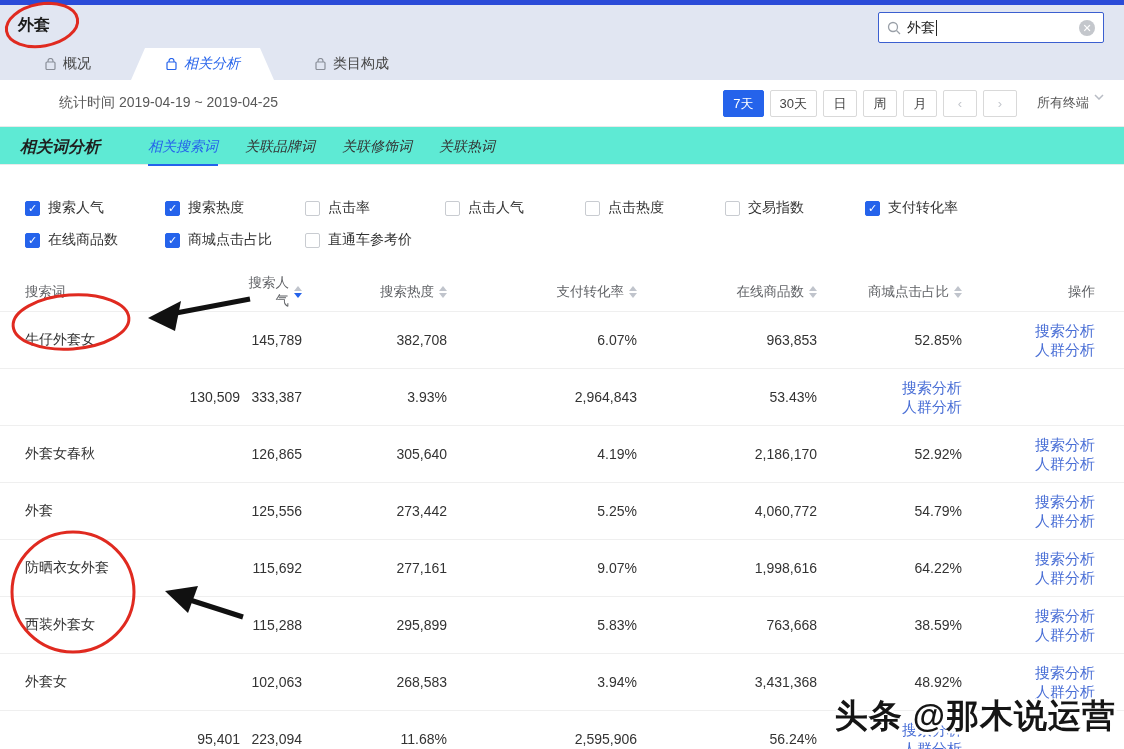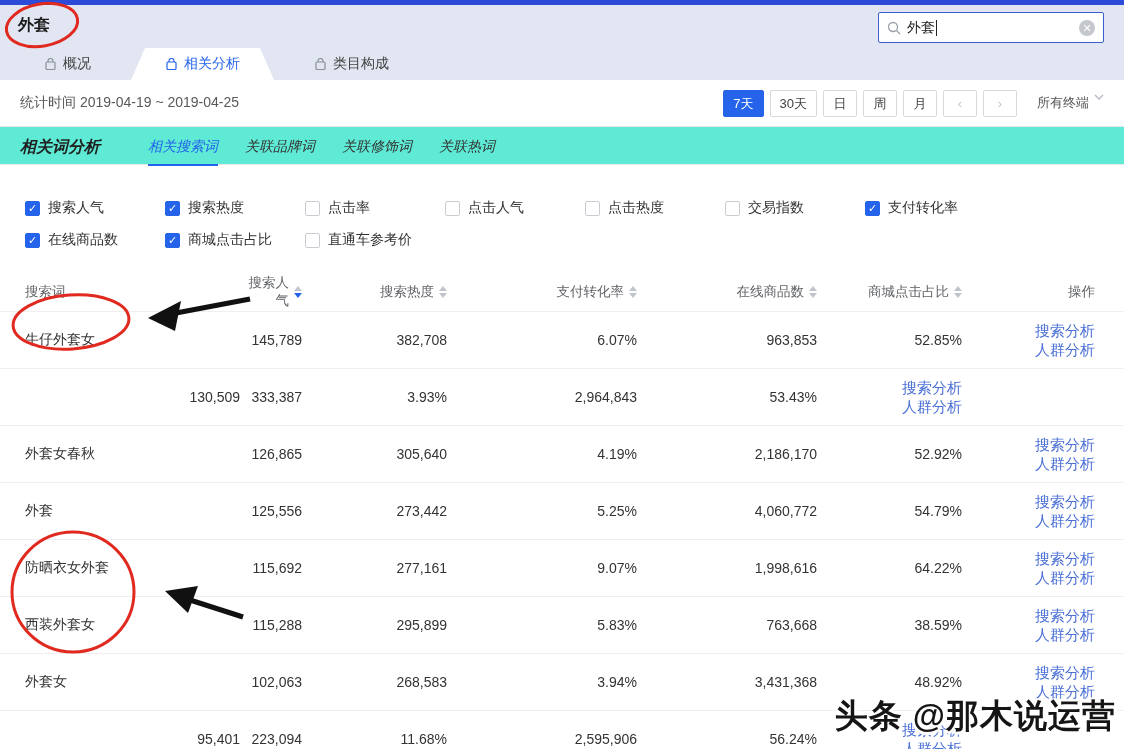--- a/index.html
+++ b/index.html
@@ -29,28 +29,29 @@
   
   .tabrow { height:32px; background:#e1e6f2; display:flex; align-items:flex-end; padding-left:16px; }
   .tab {
     height:32px; display:flex; align-items:center; gap:6px;
     padding:0 28px; font-size:14px; color:#444; cursor:pointer;
   }
   .tab svg { color:#8a8f99; }
   .tab.active {
     background:#fff; color:#2563eb; margin:0 12px; padding:0 34px;
     clip-path: polygon(14px 0, calc(100% - 14px) 0, 100% 100%, 0 100%);
+    font-style: italic;
   }
   .tab.active svg { color:#2563eb; }
   
   .toolbar {
     height:47px; background:#fff; border-bottom:1px solid #e9e9e9;
     display:flex; align-items:center; padding:0 20px;
   }
-  .stats-time { font-size:14px; color:#595959; }
+  .stats-time { font-size:14px; color:#595959;margin-left:39px; }
   .toolbar .right { margin-left:auto; display:flex; align-items:center; }
   .rbtn {
     min-width:34px; height:27px; padding:0 9px; margin-left:6px;
     border:1px solid #d9d9d9; background:#fff; border-radius:2px;
     font-size:13px; color:#444; line-height:25px; text-align:center; cursor:pointer;
   }
   .rbtn.active { background:#2563eb; border-color:#2563eb; color:#fff; }
   .rbtn.nav { color:#c3c6cc; }
   .terminal { margin-left:20px; font-size:13px; color:#555; display:flex; align-items:flex-start; gap:5px; cursor:pointer; }
   

